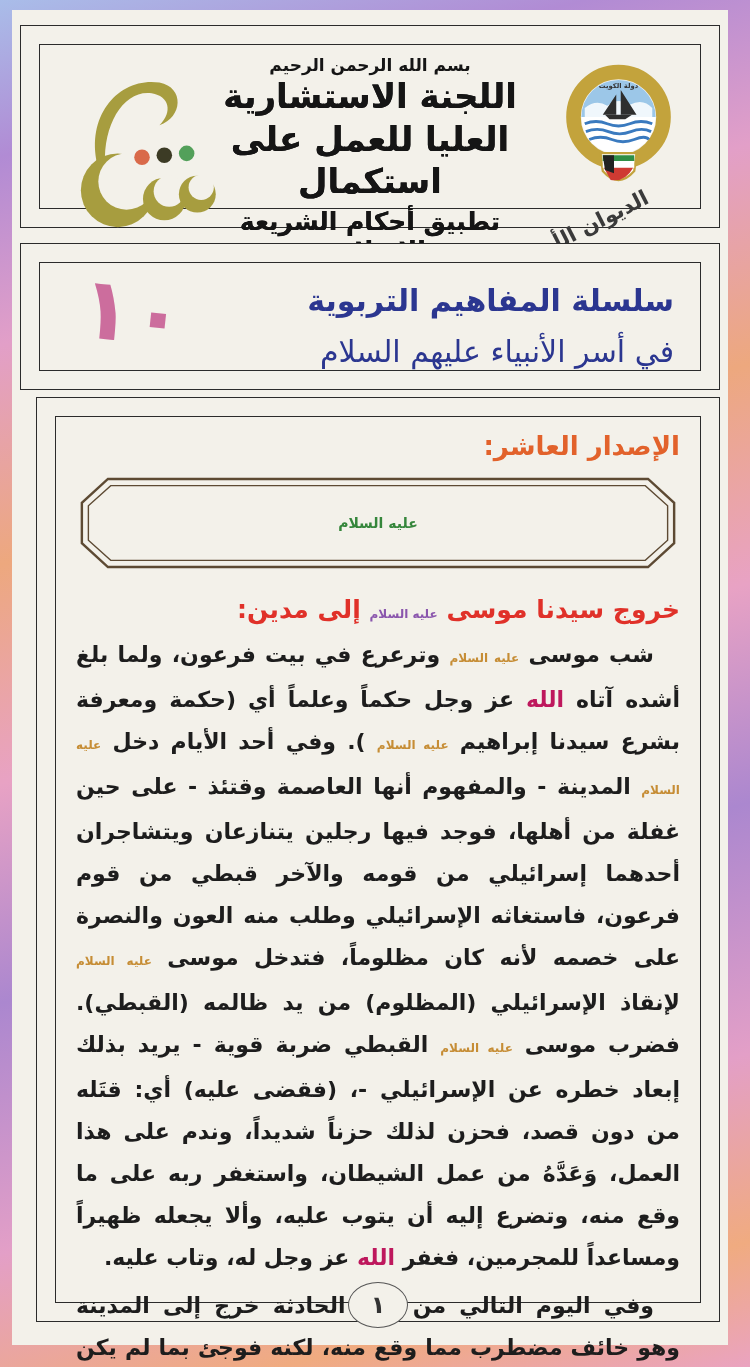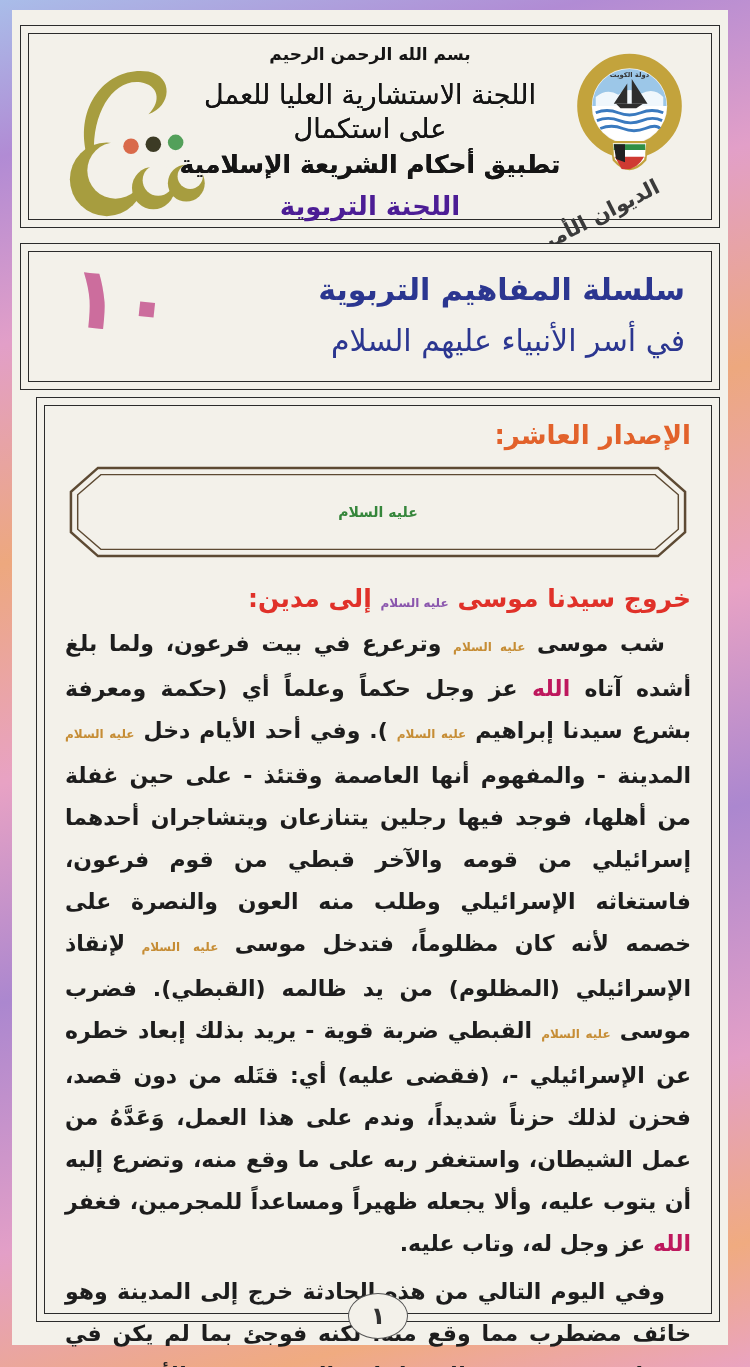--- a/index.html
+++ b/index.html
@@ -8,28 +8,28 @@
     position:relative; width:750px; height:1367px; overflow:hidden; margin:0 auto;
     background:linear-gradient(165deg,
       #a9bde9 0%, #b18bd4 10%, #e29fc8 22%, #eda87e 36%,
       #e8a2c4 50%, #ab87cf 64%, #e39fc7 80%, #f0ab80 92%, #eaa3c0 100%);
   }
   .page {
     position:absolute; left:12px; right:22px; top:10px; bottom:22px;
     background:#f3f1ea;
   }
   
-  .dbox { position:absolute; border:1.6px solid #2b2b2b; padding:7px; background:#f3f1ea; }
+  .dbox { position:absolute; border:1.6px solid #2b2b2b; padding:18px; background:#f3f1ea; }
   .dbox-inner { width:100%; height:100%; border:1.4px solid #2b2b2b; position:relative; }
 
   
   .header-box { left:8px; right:8px; top:15px; height:203px; }
   .header-center { position:absolute; left:150px; right:150px; top:0; height:100%; text-align:center; color:#151515; }
   .bismillah { margin-top:10px; font-size:17px; font-weight:bold; letter-spacing:1px; }
-  .org-line1 { margin-top:14px; font-size:27px; font-weight:normal; line-height:1.25; text-shadow:0 0 .6px #111; }
+  .org-line1 { font-size:34px; font-weight:bold; line-height:1.25; text-shadow:0 0 .6px #111; }
   .org-line2 { margin-top:4px; font-size:25px; font-weight:bold; text-shadow:0 0 .6px #111; }
   .committee { margin-top:12px; font-size:26px; font-weight:bold; letter-spacing:1px; color:#4c1d95; }
   .logo-wrap { position:absolute; left:22px; top:22px; width:160px; height:165px; }
   .emblem-wrap { position:absolute; right:6px; top:18px; width:160px; height:175px; }
   .emblem-caption {
     position:absolute; right:38px; bottom:-6px; transform:rotate(-27deg);
     font-size:21px; font-weight:bold; color:#3a3a3a; letter-spacing:3px; white-space:nowrap;
   }
 
   

